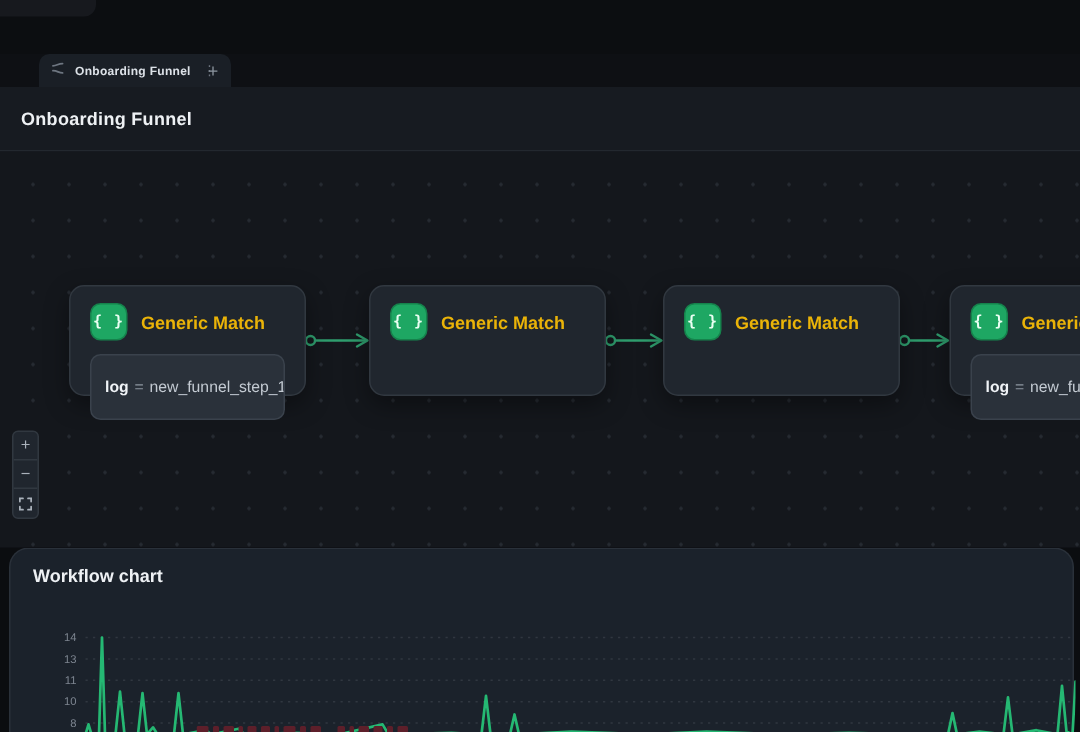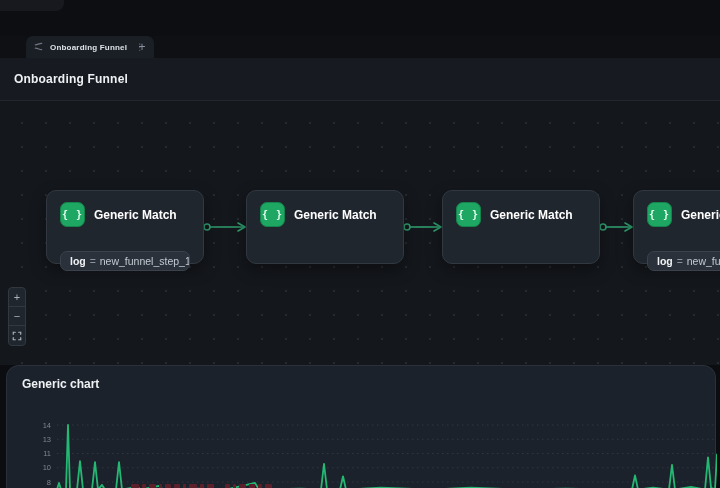--- a/index.html
+++ b/index.html
@@ -33,23 +33,23 @@
   .edges-svg { position:absolute; left:0; top:0; width:720px; height:264px; pointer-events:none; }
 
   .node { position:absolute; width:158px; height:74px; background:#20262e; border:1px solid #313840;
     border-radius:10px; padding:11px 13px; box-shadow:0 6px 16px rgba(0,0,0,.38); }
   .node-head { display:flex; align-items:center; gap:9px; }
   .node-icon { width:25px; height:25px; border-radius:7px; background:#1fa returns; }
   .node-icon { width:25px; height:25px; border-radius:7px; background:#1ea763;
     border:1px solid #15834c; display:flex; align-items:center; justify-content:center;
     color:#eafff3; font-size:10px; font-weight:700; letter-spacing:1px;
     font-family:"DejaVu Sans Mono", monospace; flex:0 0 auto; }
-  .node-title { font-size:12px; font-weight:600; color:#ffffff; white-space:nowrap; }
-  .node-pill { margin-top:24px; background:#2a313a; border:1px solid #3a424c; border-radius:7px;
-    padding:3px 9px; font-size:10.5px; color:#c3cad2; white-space:nowrap; overflow:hidden; }
+  .node-title { font-size:12px; font-weight:600; color:#eab308; white-space:nowrap; }
+  .node-pill { margin-top:9px; background:#2a313a; border:1px solid #3a424c; border-radius:7px;
+    padding:15px 9px; font-size:10.5px; color:#c3cad2; white-space:nowrap; overflow:hidden; }
   .pill-key { font-weight:700; color:#f0f3f6; }
   .pill-op { color:#8b949e; padding:0 1px; }
 
   
   .zoom-controls { position:absolute; left:8px; top:186px; width:18px; background:#20262e;
     border:1px solid #313840; border-radius:4px; overflow:hidden; }
   .zoom-btn { width:100%; height:19px; display:flex; align-items:center; justify-content:center;
     color:#aab2bb; font-size:11px; cursor:pointer; border-bottom:1px solid #313840; }
   .zoom-btn:last-child { border-bottom:none; }
   .zoom-btn svg { display:block; }
@@ -152,21 +152,21 @@
         <line x1="50" y1="73.25" x2="708" y2="73.25" stroke="#303740" stroke-width="1" stroke-dasharray="1.5 3.5"></line>
         <text x="44" y="75.75" text-anchor="end" font-size="7.5" fill="#7d8590" font-family="Liberation Sans, sans-serif">13</text>
         <line x1="50" y1="87.5" x2="708" y2="87.5" stroke="#303740" stroke-width="1" stroke-dasharray="1.5 3.5"></line>
         <text x="44" y="90" text-anchor="end" font-size="7.5" fill="#7d8590" font-family="Liberation Sans, sans-serif">11</text>
         <line x1="50" y1="101.75" x2="708" y2="101.75" stroke="#303740" stroke-width="1" stroke-dasharray="1.5 3.5"></line>
         <text x="44" y="104.25" text-anchor="end" font-size="7.5" fill="#7d8590" font-family="Liberation Sans, sans-serif">10</text>
         <line x1="50" y1="116" x2="708" y2="116" stroke="#303740" stroke-width="1" stroke-dasharray="1.5 3.5"></line>
         <text x="44" y="118.5" text-anchor="end" font-size="7.5" fill="#7d8590" font-family="Liberation Sans, sans-serif">8</text>
         <path d="M44.0 123.6 L50.0 123.6 L52.0 116.9 L54.0 123.6 L59.0 123.6 L61.0 59.0 L63.0 123.6 L70.0 123.6 L73.0 95.1 L76.0 123.6 L85.0 123.6 L88.0 96.1 L91.0 123.6 L95.0 118.9 L98.0 123.6 L109.0 123.6 L112.0 96.1 L115.0 123.6 L130.0 120.8 L134.0 123.6 L152.0 119.8 L156.0 123.6 L189.0 122.6 L219.0 123.6 L248.0 116.9 L252.0 123.6 L294.0 122.6 L314.0 123.6 L317.0 97.9 L320.0 123.6 L333.0 123.6 L336.0 110.3 L339.0 123.6 L374.0 121.7 L424.0 123.6 L464.0 121.7 L514.0 123.6 L559.0 122.6 L604.0 123.6 L625.0 123.6 L628.0 109.4 L631.0 123.6 L646.0 121.7 L662.0 123.6 L665.0 98.9 L668.0 123.6 L684.0 120.8 L698.0 123.6 L701.0 91.3 L704.0 121.7 L708.0 123.6 L710.0 88.4 L713.0 116.0 " fill="none" stroke="#25b873" stroke-width="1.8" stroke-linejoin="round" stroke-linecap="round"></path>
       </svg>
-    <div class="chart-title">Generic chart</div>
+    <div class="chart-title">Workflow chart</div>
     <div class="clipped-red">
       <i style="width:8px"></i>
         <i style="width:4px"></i>
         <i style="width:7px"></i>
         <i style="width:3px"></i>
       <i style="width:6px"></i>
         <i style="width:6px"></i>
         <i style="width:3px"></i>
         <i style="width:8px"></i>
       <i style="width:4px"></i>

